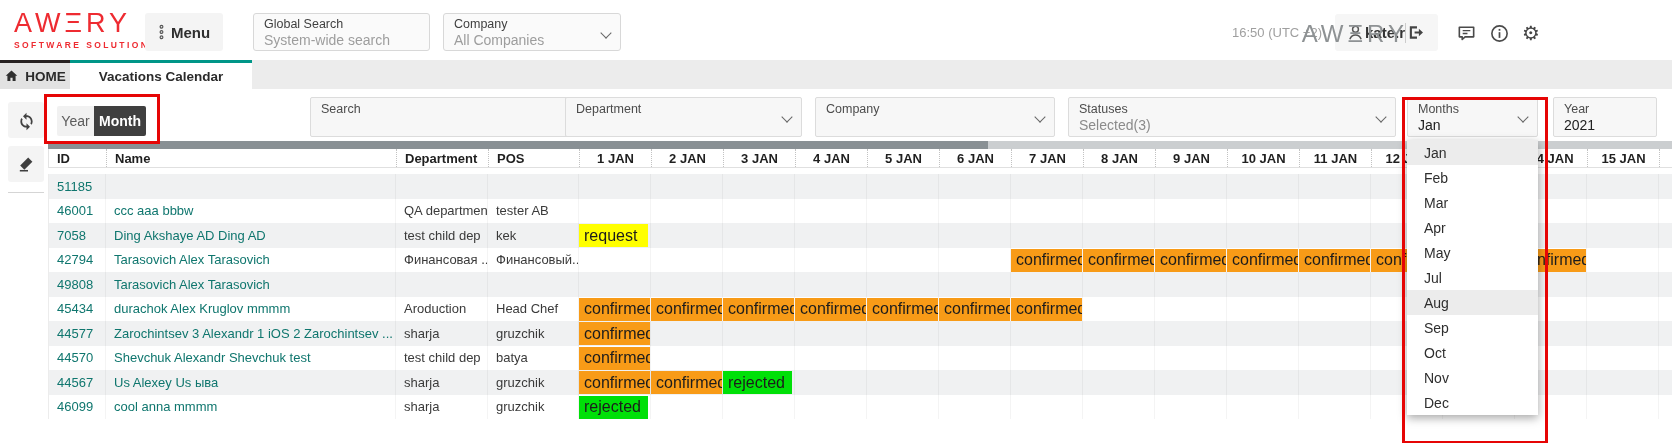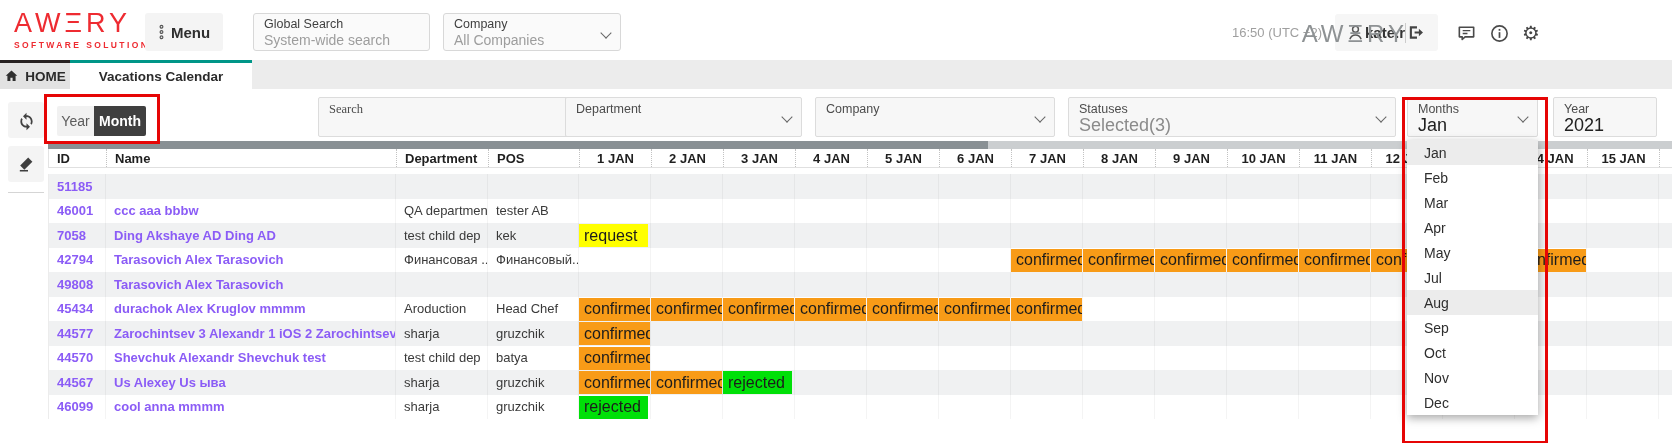--- a/index.html
+++ b/index.html
@@ -34,23 +34,23 @@
   .tab-home{left:0;width:70px;background:#e2e2e2;border-top:3px solid #262020;}
   .tab-vac{left:70px;width:182px;background:#fff;}
   
   .gbtn{position:absolute;left:8px;width:36px;height:36px;background:#f4f4f4;border-radius:3px;
         display:flex;align-items:center;justify-content:center;cursor:pointer;}
   .gdiv{position:absolute;left:8px;top:192px;width:36px;border-top:1px solid #d5d5d5;}
   
   .field{position:absolute;top:97px;height:40px;background:#f7f7f7;border:1px solid #dcdcdc;border-radius:2px;
          box-sizing:border-box;padding:3px 10px;}
   .field .flabel{font-size:12.5px;color:#4c4c4c;line-height:16px;}
-  .field .fvalue{font-size:18px;line-height:17px;color:#212121;white-space:nowrap;}
+  .field .fvalue{font-size:14px;line-height:17px;color:#212121;white-space:nowrap;}
   .field .fvalue.muted{color:#8b8b8b;}
-  .f-search{left:318px;width:273px;font-family:Liberation Serif, serif;}
+  .f-search{left:310px;width:273px;}
   .f-dept{left:565px;width:237px;}
   .f-comp{left:815px;width:240px;}
   .f-stat{left:1068px;width:328px;}
   .f-months{left:1407px;width:131px;}
   .f-year{left:1553px;width:104px;}
   .toggle{position:absolute;left:57px;top:106px;height:30px;display:flex;border-radius:2px;overflow:hidden;cursor:pointer;}
   .tg-year{width:37px;background:#f1f1f1;color:#5c5c5c;font-size:14px;display:flex;align-items:center;justify-content:center;}
   .tg-month{width:52px;background:#3f3f3f;color:#fff;font-weight:bold;font-size:14px;display:flex;align-items:center;justify-content:center;}
   
   .hscroll{position:absolute;left:48px;top:141px;width:1624px;height:8px;background:#cbced0;}
@@ -60,21 +60,21 @@
          border-left:1px solid #e3e3e3;border-bottom:1px solid #e0e0e0;box-sizing:border-box;
          font-weight:bold;font-size:13px;color:#1f1f1f;}
   .th{display:flex;align-items:center;padding-left:8px;box-sizing:border-box;white-space:nowrap;overflow:hidden;}
   .th.bl{border-left:1px dotted #c2c2c2;}
   .th.day{justify-content:center;padding-left:0;border-left:1px dotted #c2c2c2;}
   .tbody{position:absolute;left:48px;top:174px;width:1624px;overflow:hidden;border-left:1px solid #ececec;}
   .trow{height:24.5px;}
   .trow.odd{background:#f0f1f2;}
   .td{font-size:13px;display:flex;align-items:center;padding-left:8px;box-sizing:border-box;
       color:#3a3a3a;white-space:nowrap;overflow:hidden;border-right:1px solid rgba(0,0,0,0.045);}
-  .td.id,.td.name{font-weight:bold;color:#8b5cf6;}
+  .td.id,.td.name{font-weight:normal;color:#0f766e;}
   .td.day{padding:0;}
   .status{height:23px;margin:1px 2px 0 0;flex:1;display:flex;align-items:center;
           padding-left:5px;box-sizing:border-box;font-size:16px;color:#1c1c1c;}
   
   .mdrop{position:absolute;left:1407px;top:140px;width:131px;background:#fff;z-index:50;
          box-shadow:0 3px 9px rgba(0,0,0,0.35);}
   .mitem{height:25px;display:flex;align-items:center;padding-left:17px;font-size:14px;color:#2e2e2e;cursor:pointer;}
   .mitem.hl{background:#ececec;}
   
   .anno{position:absolute;border:3px solid #e60505;z-index:60;pointer-events:none;}

